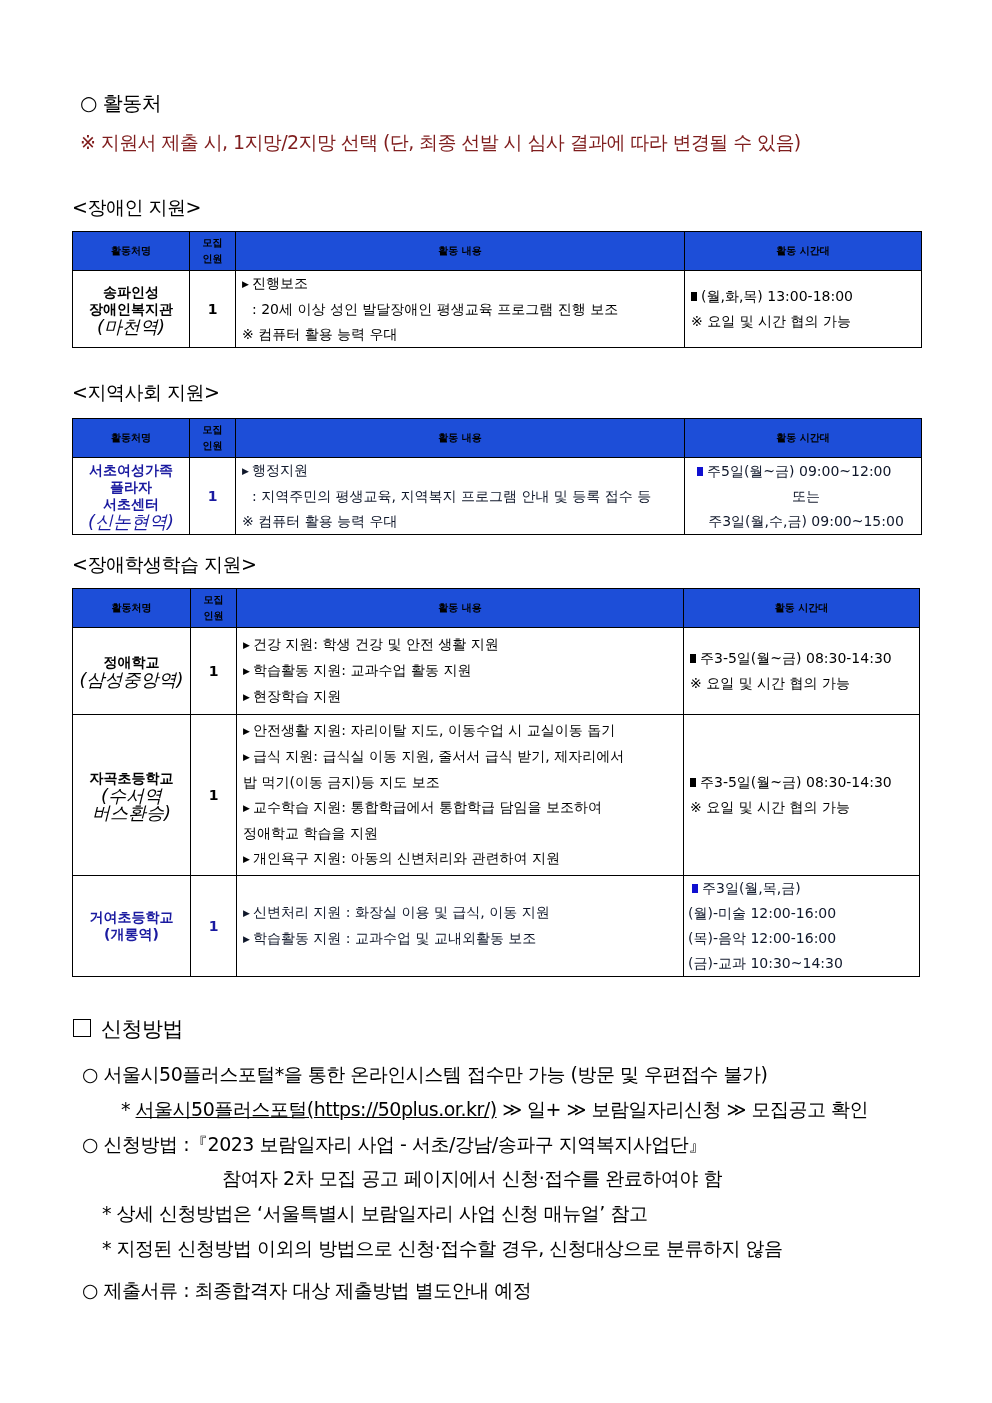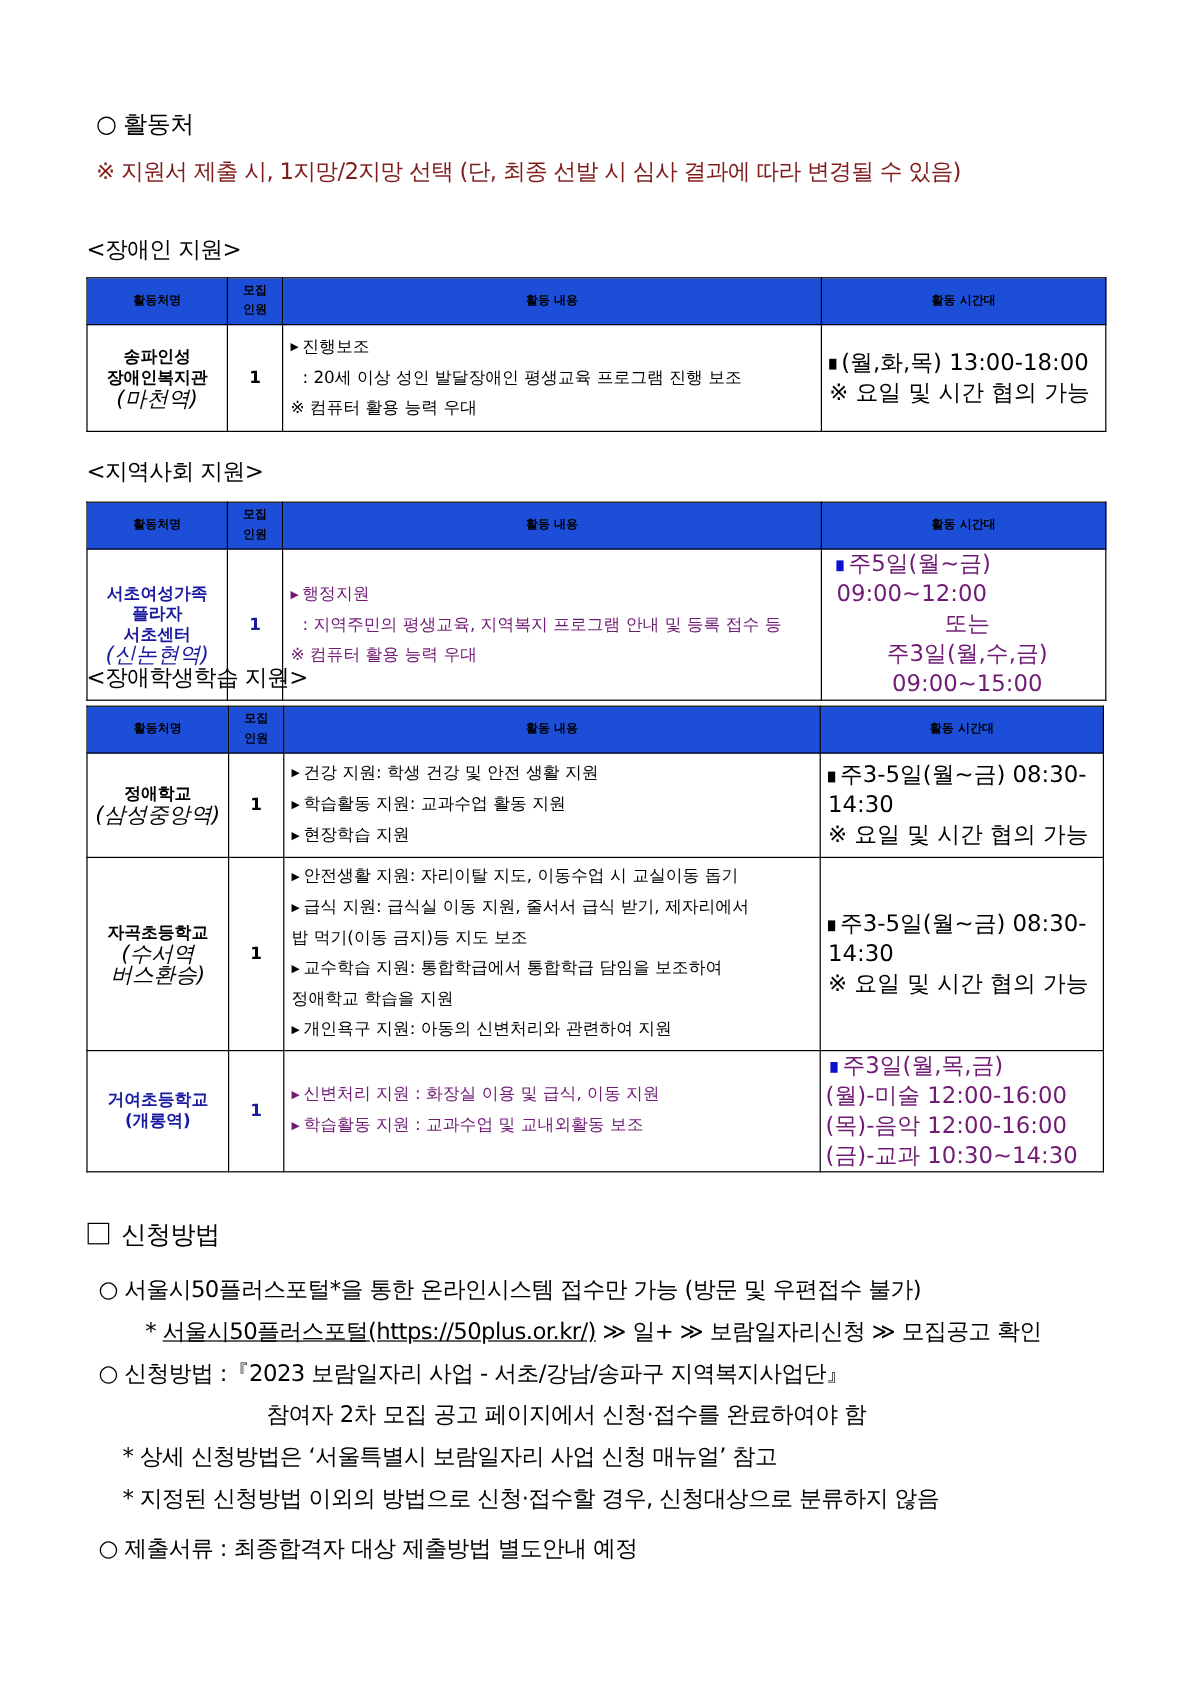--- a/index.html
+++ b/index.html
@@ -18,22 +18,22 @@
   }
   table.act th, table.act td { border: 1px solid #000; padding: 0; }
   table.act th {
     background: #1d4ed8; font-weight: bold; font-size: 10px; height: 38px;
     text-align: center; line-height: 16px;
   }
   .c-name { text-align: center; font-weight: bold; line-height: 17px; }
   .c-name .sub { font-weight: normal; font-style: italic; font-size: 18px; display:block; }
   .c-count { text-align: center; font-weight: bold; }
   .c-desc { padding-left: 6px !important; line-height: 25px; font-size: 14px; }
-  .c-time { padding-left: 6px !important; line-height: 25px; font-size: 19px; }
-  .blue { color: #701a75; margin-left: 43px; }
+  .c-time { padding-left: 6px !important; line-height: 25px; font-size: 14px; }
+  .blue { color: #0f172a; margin-left: 43px; }
   .blue-b { color: #1a1aa0; }
   .tri { font-size: 9px; margin-right: 3px; vertical-align: 1px; }
   .sq { display:inline-block; width:6px; height:9px; background:#000; margin-right:4px; vertical-align: 0px; }
   .sq.b { background:#1010d0; }
   .center { text-align: center; }
 
   .apply-title { left: 73px; top: 1015px; font-size: 21px; letter-spacing: -0.5px; white-space: nowrap; }
   .apply-title .box { display:inline-block; width:16px; height:16px; border:1.5px solid #000; margin-right:10px; vertical-align:-1px; }
   .line { font-size: 19px; white-space: nowrap; letter-spacing: -0.5px; }
   .ul { text-decoration: underline; }
@@ -52,21 +52,21 @@
       <col style="width:449px">
       <col style="width:237px">
     </colgroup>
   <tbody>
       <tr>
     <th>활동처명</th>
     <th><span>모집</span><br><span>인원</span></th>
     <th>활동 내용</th>
     <th>활동 시간대</th>
   </tr>
-  <tr style="height:89px;">
+  <tr style="height:77px;">
     <td class="c-name">
       <span>송파인성</span><br>
       <span>장애인복지관</span>
       <span class="sub">(마천역)</span>
     </td>
     <td class="c-count">1</td>
     <td class="c-desc">
       <div><span class="tri">▶</span><span>진행보조</span></div>
       <div style="padding-left:10px;">: 20세 이상 성인 발달장애인 평생교육 프로그램 진행 보조</div>
       <div>※ 컴퓨터 활용 능력 우대</div>

